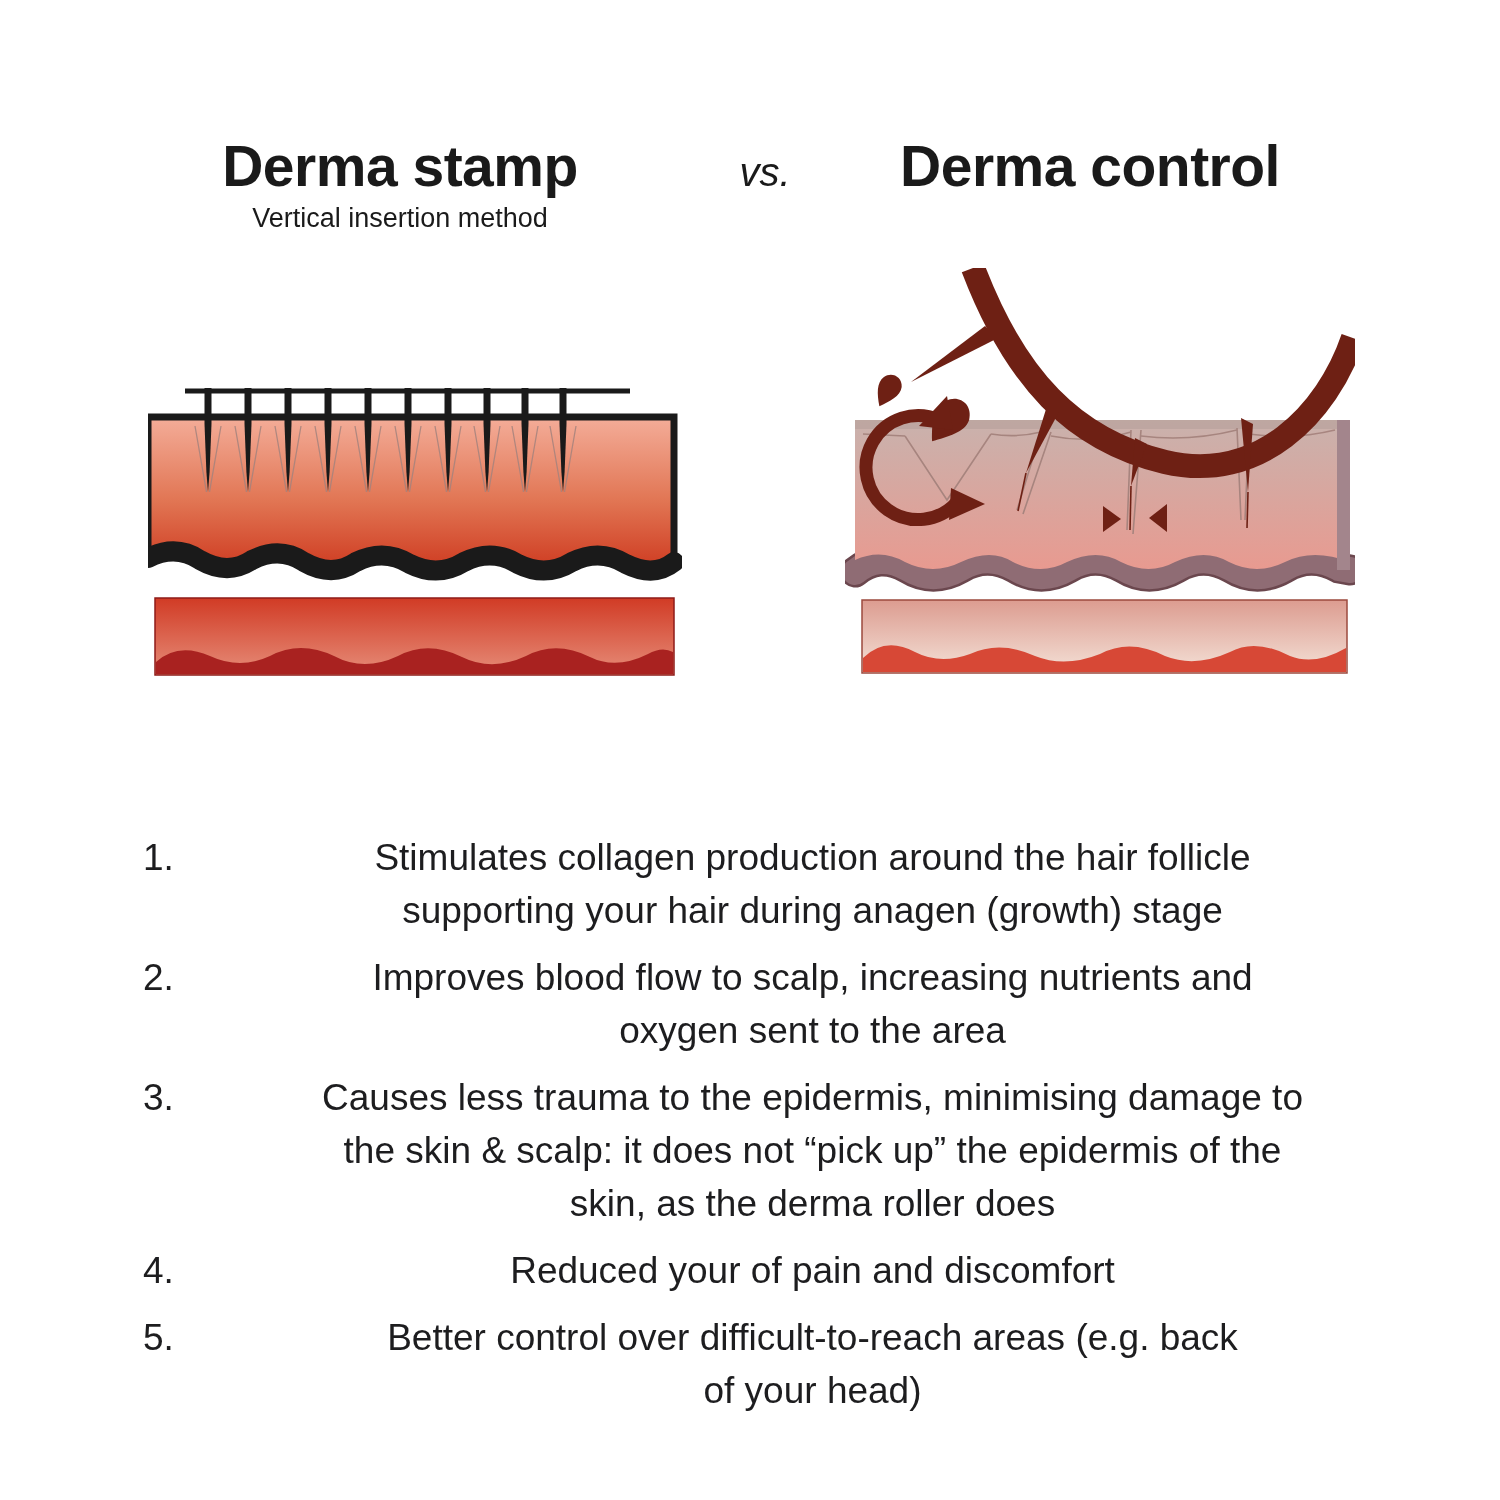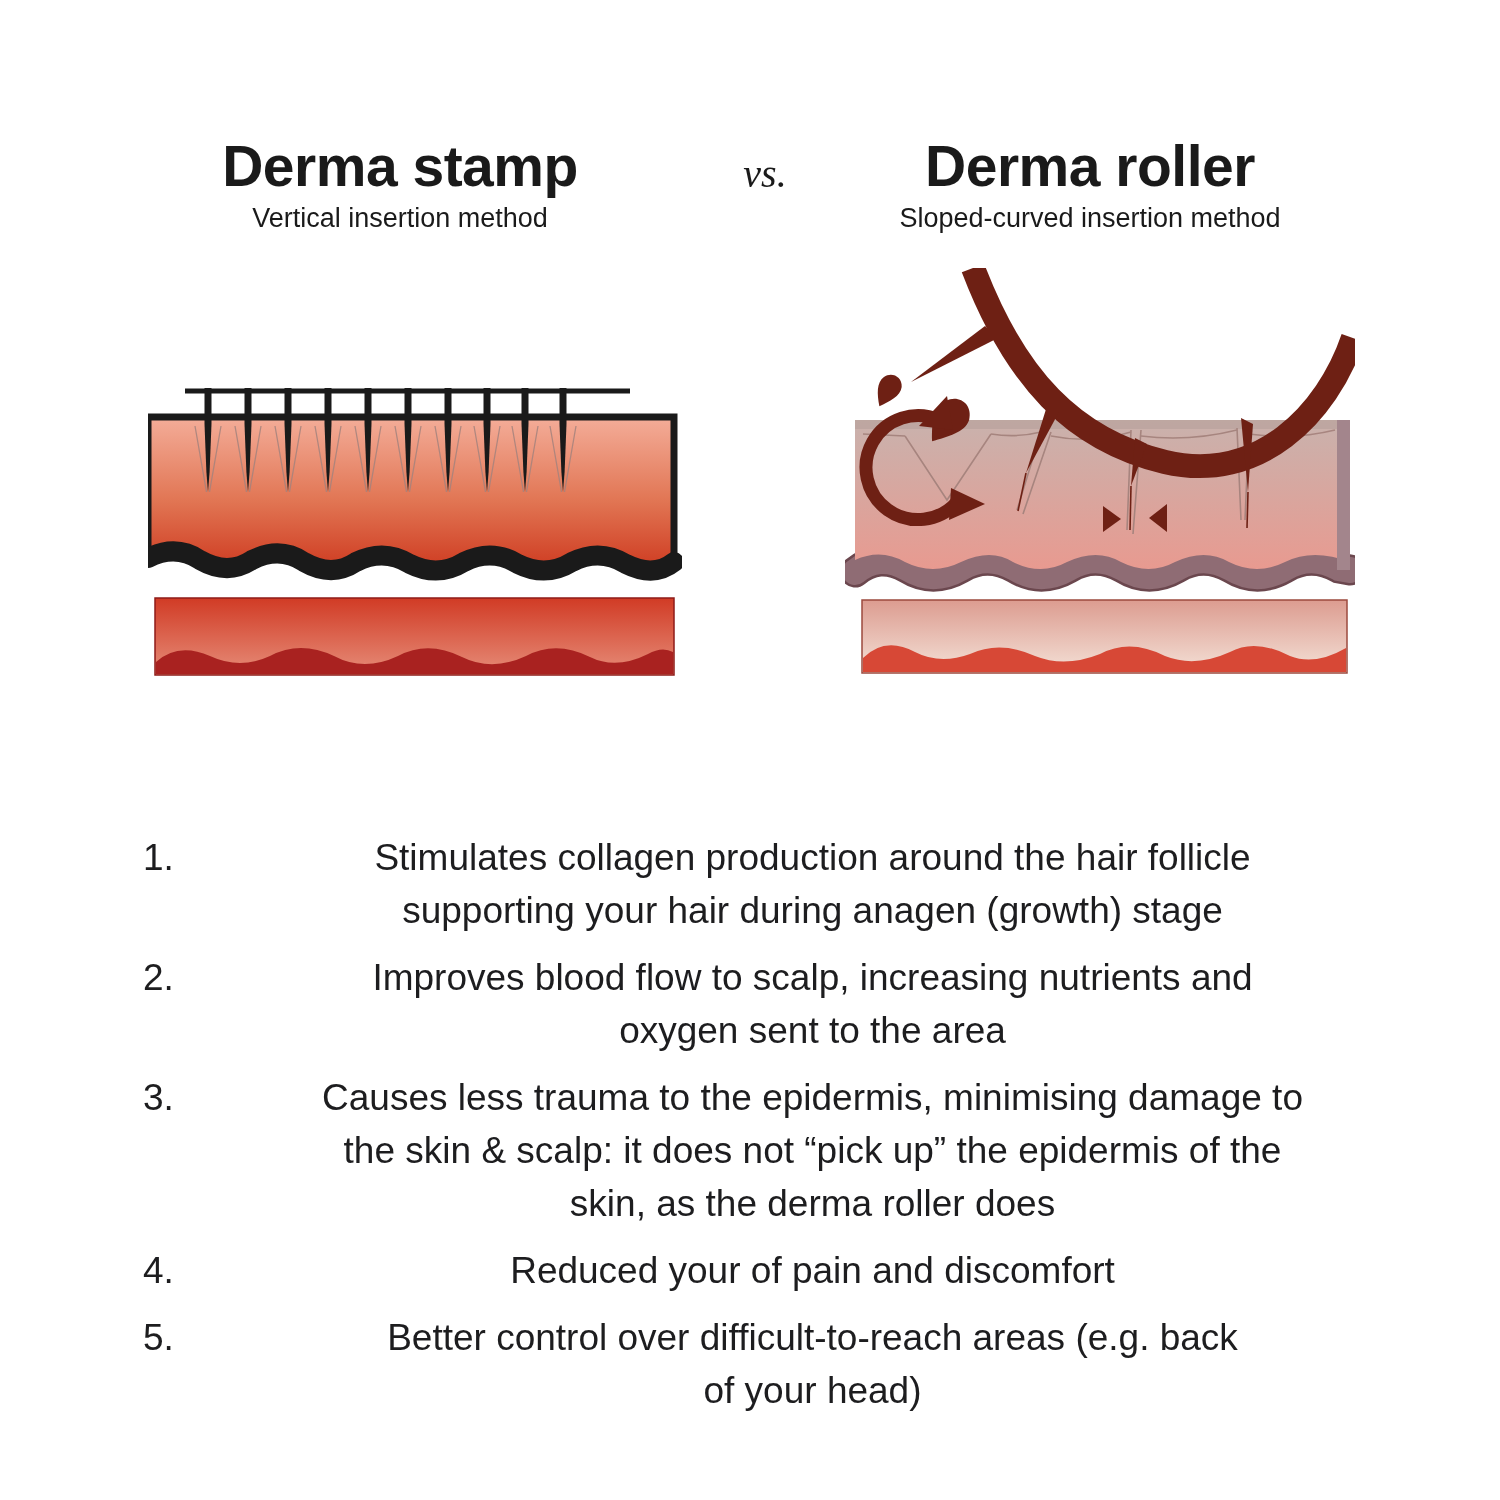--- a/index.html
+++ b/index.html
@@ -23,25 +23,24 @@
 </head>
 <body>
 
 <div class="canvas">
 
   <div class="abs title-group" style="left:100px;top:138px;width:600px;">
     <div class="main-title">Derma stamp</div>
     <div class="sub-title">Vertical insertion method</div>
   </div>
 
-  <div class="abs vs-label" style="left:715px;top:150px;width:100px;text-align:center;font-family:Liberation Serif, serif;">vs.</div>
+  <div class="abs vs-label" style="left:715px;top:150px;width:100px;text-align:center;">vs.</div>
 
   <div class="abs title-group" style="left:830px;top:138px;width:520px;">
-    <div class="main-title">Derma roller</div>
-    <div class="sub-title">Sloped-curved insertion method</div>
+    <div class="main-title">Derma control</div>
   </div>
 
   <svg class="abs" style="left:148px;top:380px;" width="534" height="300" viewBox="0 0 534 300">
     <defs>
       <linearGradient id="gradStampSkin" x1="0" y1="0" x2="0" y2="1">
         <stop offset="0" style="stop-color:var(--stamp-skin-top,#f4ad99)"></stop>
         <stop offset="0.55" style="stop-color:#e17553"></stop>
         <stop offset="1" style="stop-color:var(--stamp-skin-bottom,#ce3a20)"></stop>
       </linearGradient>
       <linearGradient id="gradStampDermis" x1="0" y1="0" x2="0" y2="1">

